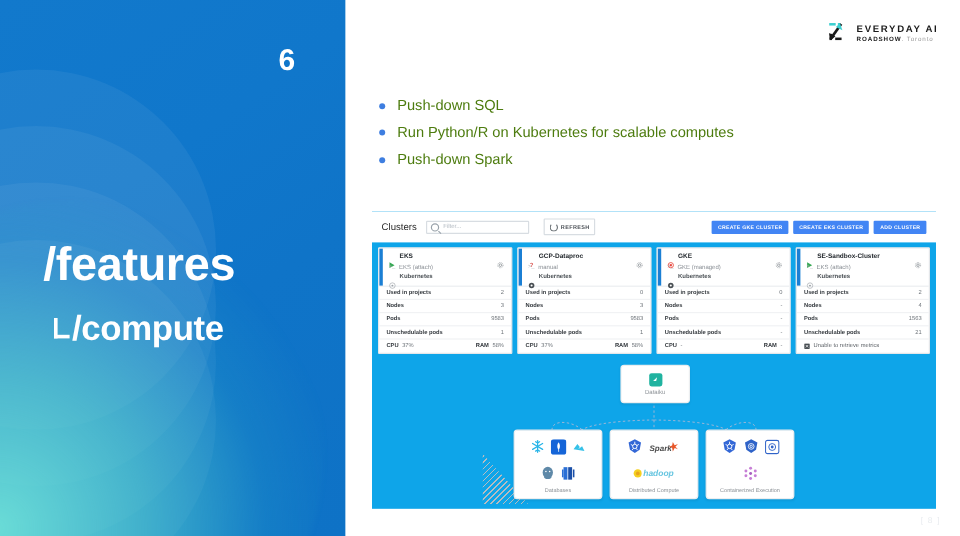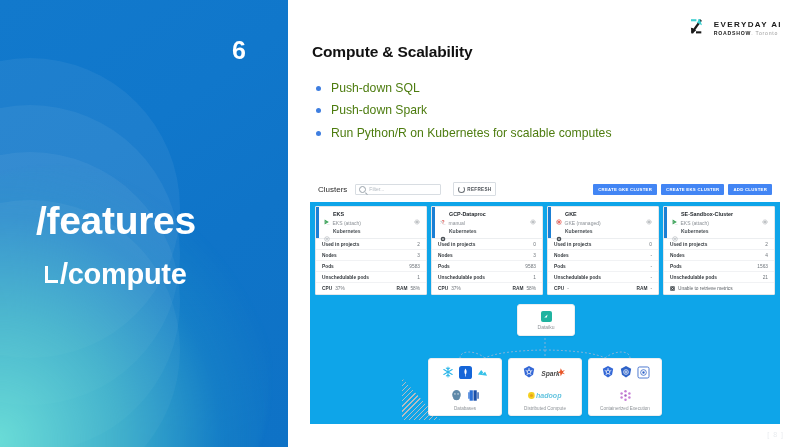--- a/index.html
+++ b/index.html
@@ -494,34 +494,33 @@
             <path d="M3.6 16.3 L1.8 10.6 L7.2 13.2 Z" fill="#1a1a1a"></path>
           </g>
         </svg>
       </div>
       <div class="logo-text">
         <span class="lt1">EVERYDAY AI</span>
         <span class="lt2"><span>ROADSHOW</span><span class="city">. Toronto</span></span>
       </div>
     </div>
 
-    <div class="heading">Compute &amp; Scalability</div>
 
     <ul class="bullets">
       <li>
         <span class="dot"></span>
         <span>Push-down SQL</span>
       </li>
       <li>
         <span class="dot"></span>
-        <span>Push-down Spark</span>
+        <span>Run Python/R on Kubernetes for scalable computes</span>
       </li>
       <li>
         <span class="dot"></span>
-        <span>Run Python/R on Kubernetes for scalable computes</span>
+        <span>Push-down Spark</span>
       </li>
     </ul>
 
     <div class="shot">
 
       <div class="shot-topbar">
         <span class="shot-title">Clusters</span>
 
         <div class="filter-box">
           <span class="mag"></span>

